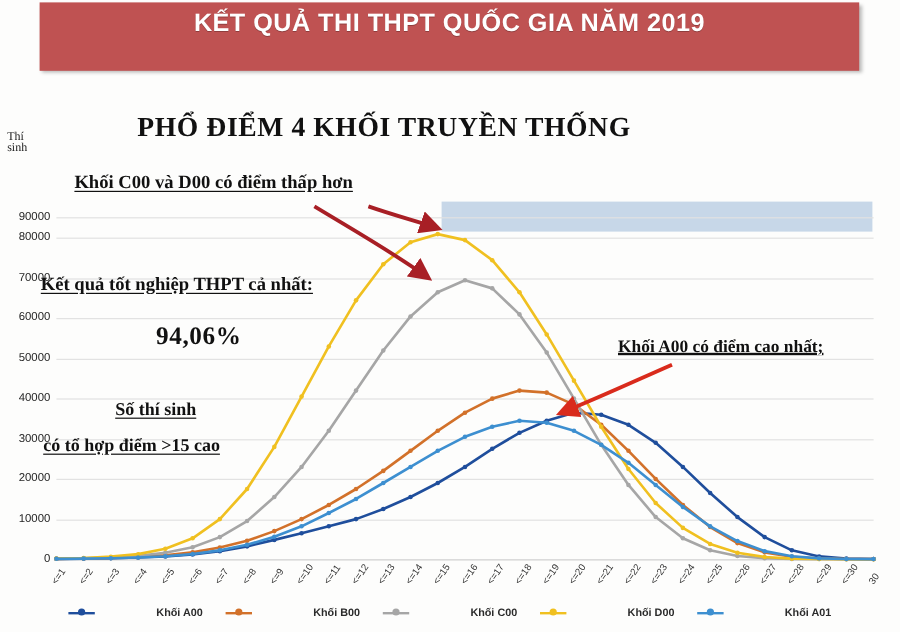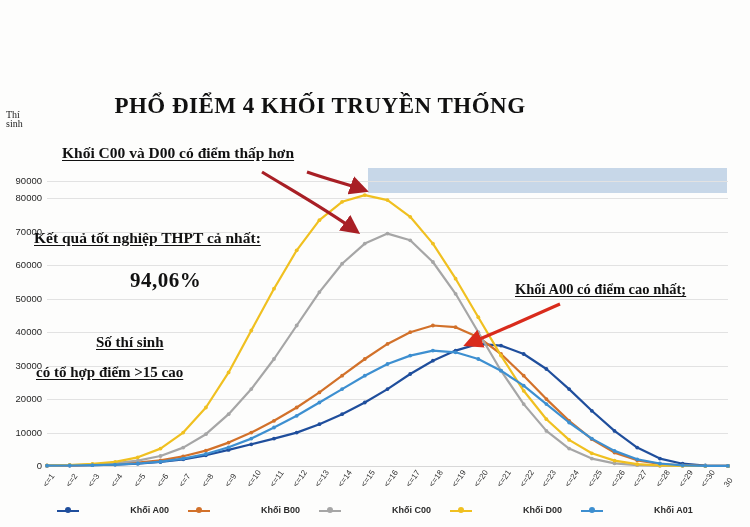--- a/index.html
+++ b/index.html
@@ -107,29 +107,32 @@
     position:absolute;
     font-family:"Liberation Serif", serif;
     color:#111;white-space:nowrap;
   }
   .ann u{text-decoration:underline;text-underline-offset:2px;}
   .ann-1{left:62px;top:144px;font-size:15.5px;font-weight:bold;}
   .ann-2{left:34px;top:229px;font-size:15.5px;font-weight:bold;}
   .ann-3{left:130px;top:268px;font-size:21px;font-weight:bold;letter-spacing:0.5px;}
   .ann-4{left:96px;top:334px;font-size:15px;font-weight:bold;}
   .ann-5{left:36px;top:364px;font-size:15px;font-weight:bold;}
-  .ann-6{left:515px;top:281px;font-size:14.5px;font-weight:bold;}
+  .ann-6{left:515px;top:281px;font-size:14.5px;font-weight:bold;text-decoration:underline;}
 
   svg.arrows{position:absolute;left:0;top:0;width:750px;height:527px;pointer-events:none;}
 </style>
 </head>
 <body>
 
 <div id="root">
 
+  <div class="banner">
+    <div class="banner-title">KẾT QUẢ THI THPT QUỐC GIA NĂM 2019</div>
+  </div>
 
   <div class="chart-title">PHỔ ĐIỂM 4 KHỐI TRUYỀN THỐNG</div>
   <div class="axis-unit">Thí<br>sinh</div>
 
   <div class="plot">
     <div class="highlight"></div>
     <div id="gridlines">
         <div class="gridline" style="top: 301px;">
           <div class="ytick" style="top: 0px;">0</div>
         </div>

